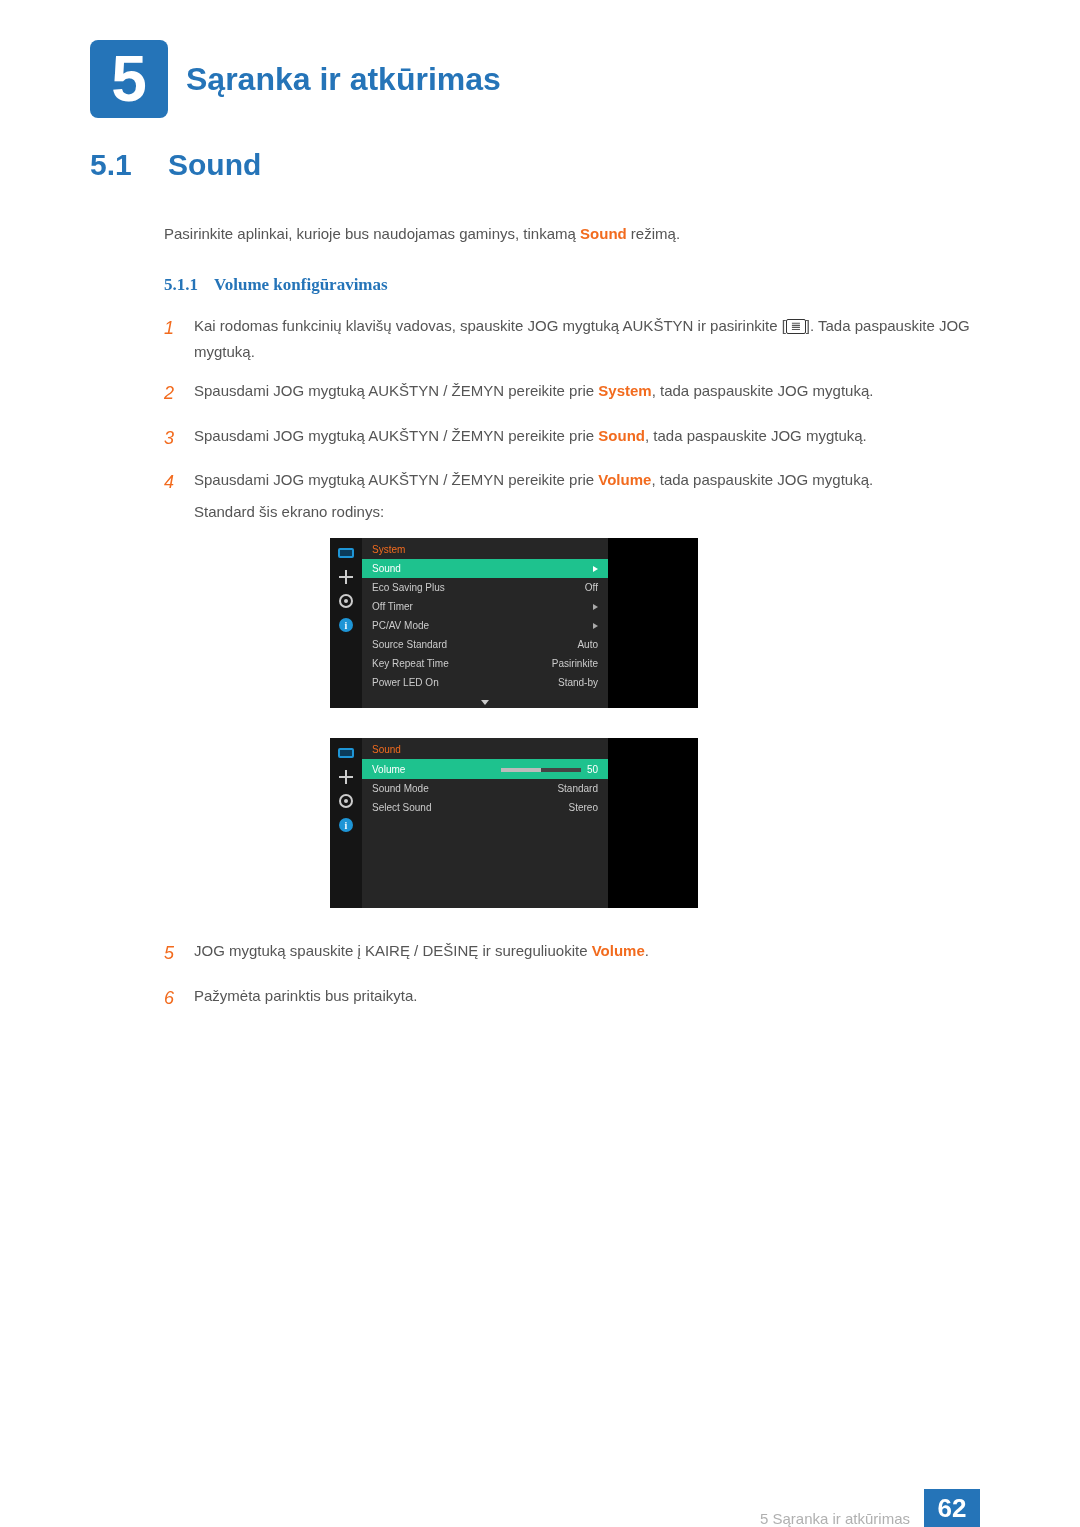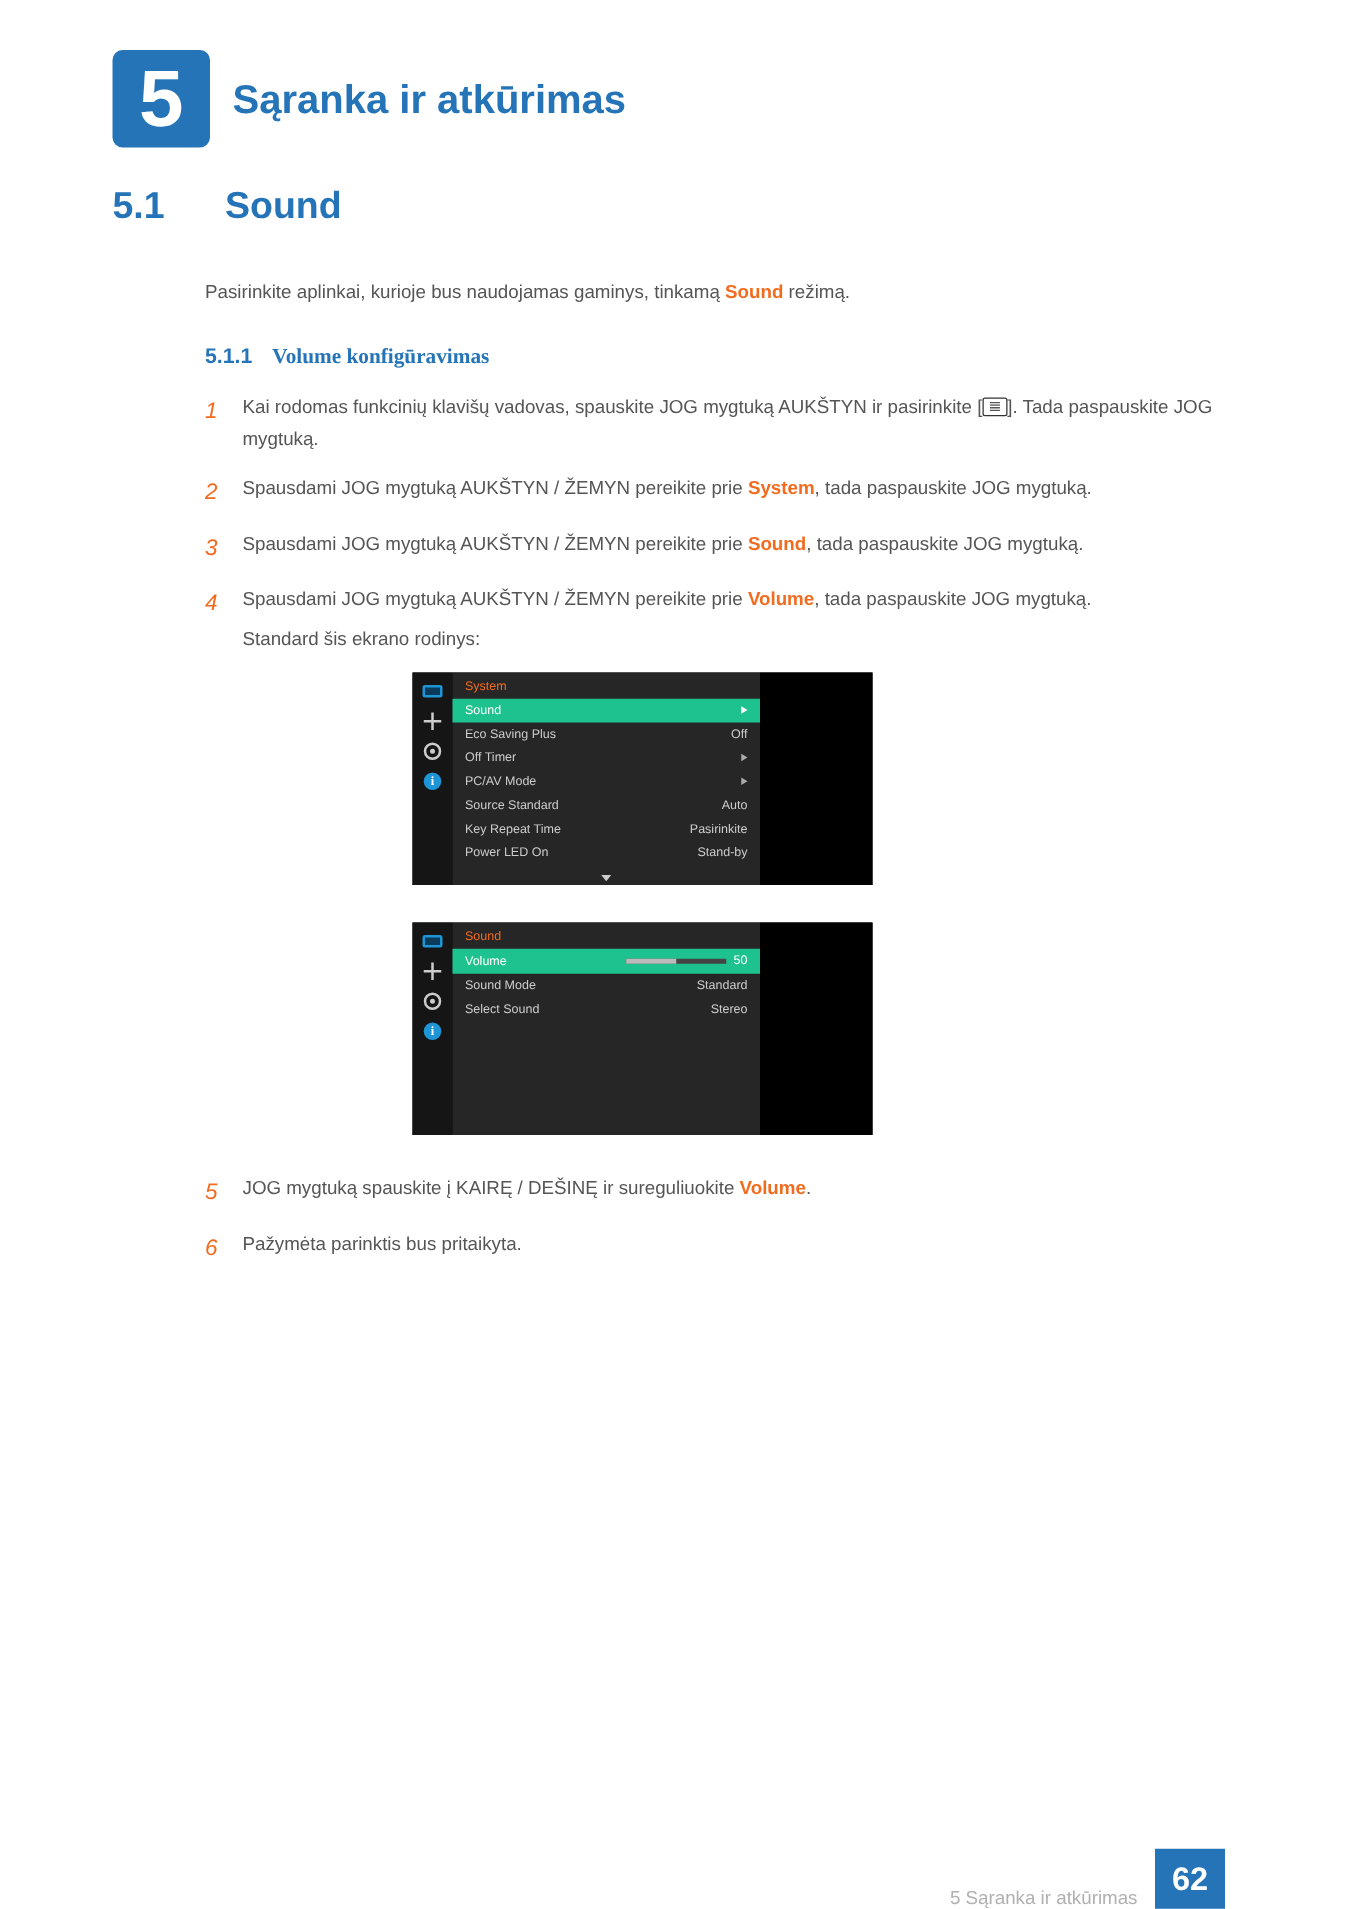--- a/index.html
+++ b/index.html
@@ -44,21 +44,21 @@
   .chapter-desc {
     margin-left: 186px;
     margin-right: 100px;
     font-size: 15px;
     color: #555;
     margin-bottom: 70px;
   }
   .section-row {
     display: flex;
     align-items: baseline;
-    gap: 20px;
+    gap: 8px;
     margin-left: 90px;
     margin-bottom: 40px;
   }
   .section-num {
     font-size: 30px;
     color: #2574b8;
     font-weight: bold;
     width: 70px;
   }
   .section-title {
@@ -79,20 +79,21 @@
     display: flex;
     align-items: baseline;
     gap: 16px;
     margin-left: 164px;
     margin-bottom: 18px;
   }
   .subsection-num {
     font-size: 17px;
     color: #2574b8;
     font-weight: bold;
+    font-family: Liberation Serif, serif;
   }
   .subsection-title {
     font-size: 17px;
     color: #2574b8;
     font-weight: bold;
     font-family: Liberation Serif, serif;
   }
   .steps {
     margin-left: 164px;
     margin-right: 100px;
@@ -264,21 +265,21 @@
     color: #b0b0b0;
     font-size: 15px;
     margin-right: 14px;
   }
   .footer-page {
     background: #2574b8;
     color: #fff;
     font-size: 26px;
     font-weight: bold;
     width: 56px;
-    height: 48px;
+    height: 38px;
     display: flex;
     align-items: center;
     justify-content: center;
   }
 </style>
 </head>
 <body>
 
 <div class="page">
 

